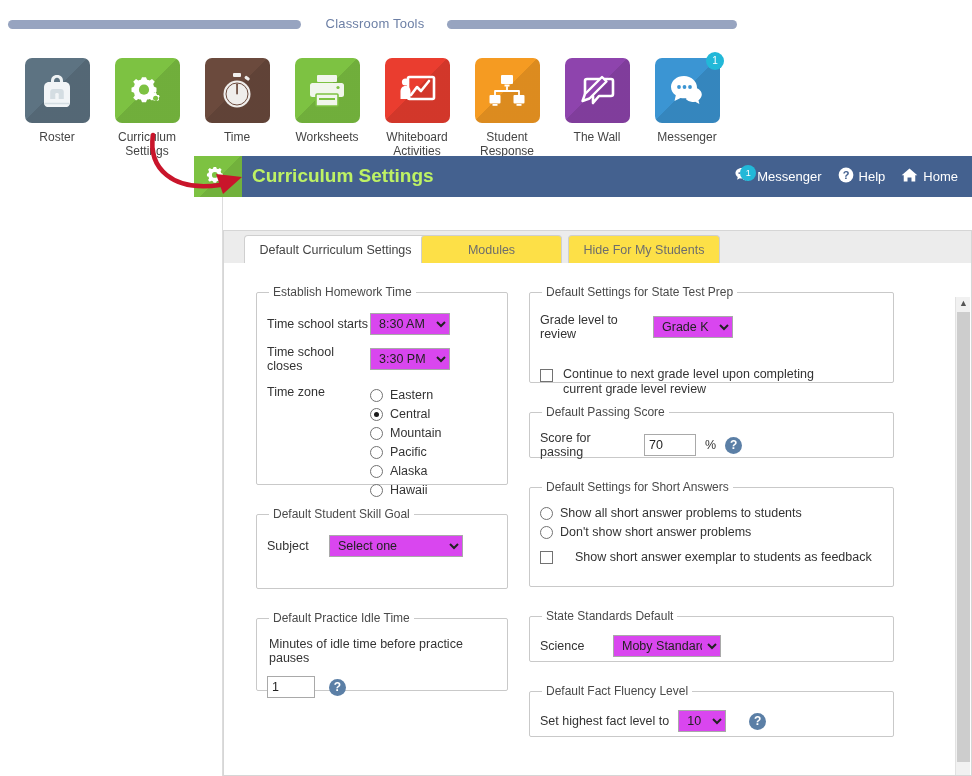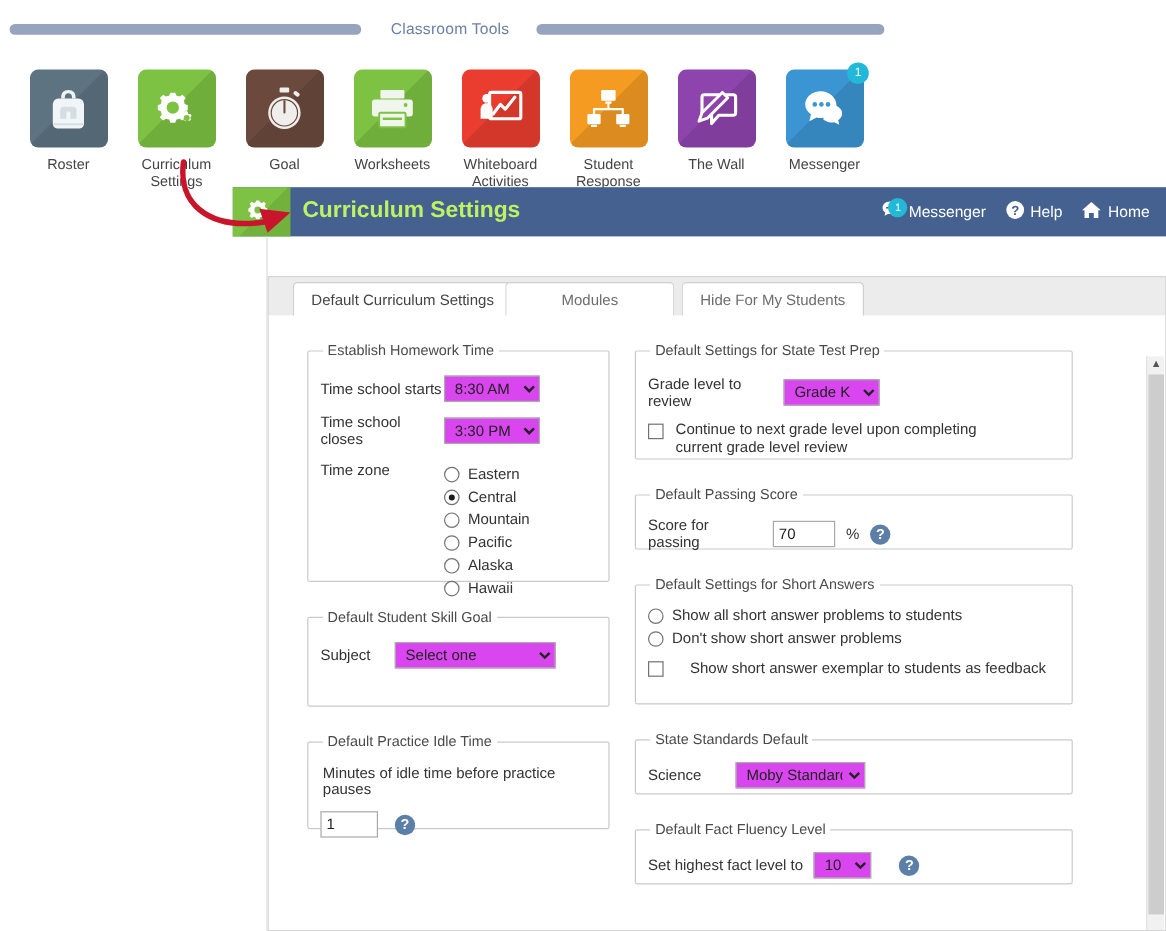--- a/index.html
+++ b/index.html
@@ -87,21 +87,21 @@
   
   .panel { position: absolute; left: 223px; top: 230px; width: 749px; height: 546px; }
   .tabstrip {
     position: absolute; left: 0; top: 0; width: 749px; height: 33px;
     background: #ececec; border: 1px solid #d6d6d6; border-bottom: none;
   }
   .tab {
     position: absolute; top: 4px; height: 29px;
     border: 1px solid #cfcfcf; border-bottom: none;
     border-radius: 4px 4px 0 0;
-    background: #ffffff; color: #6d6d6d;
+    background: #fde047; color: #6d6d6d;
     font-size: 12.5px; text-align: center; line-height: 28px;
     cursor: pointer;
   }
   .tab.active { background: #ffffff; color: #444; }
   .tabbody {
     position: absolute; left: 0; top: 33px; width: 749px; height: 513px;
     background: #ffffff; border: 1px solid #d6d6d6; border-top: none;
   }
 
   
@@ -216,21 +216,21 @@
       <div class="tile" style="background:#6b4a3d">
         <div class="shadow"></div>
         <svg width="34" height="38" viewBox="0 0 34 38">
           <rect x="13" y="1" width="8" height="4" rx="1" fill="#f0eeec"></rect>
           <rect x="24.5" y="4.5" width="5.5" height="3.2" rx="1.4" fill="#f0eeec" transform="rotate(38 27 6)"></rect>
           <circle cx="17" cy="22" r="13.5" fill="#f0eeec"></circle>
           <circle cx="17" cy="22" r="11" fill="none" stroke="#6b4a3d" stroke-width="1"></circle>
           <rect x="16.2" y="11.5" width="1.7" height="11" rx=".8" fill="#6b4a3d"></rect>
         </svg>
       </div>
-      <div class="label">Goal</div>
+      <div class="label">Time</div>
     </div>
 
     <div class="app" style="left:282px">
       <div class="tile" style="background:#7dc242">
         <div class="shadow"></div>
         <svg width="38" height="34" viewBox="0 0 38 34">
           <rect x="9" y="1" width="20" height="7" rx="1" fill="#f1f6ec"></rect>
           <rect x="2" y="9" width="34" height="14" rx="2.5" fill="#f1f6ec"></rect>
           <circle cx="30" cy="13.5" r="1.6" fill="#7dc242"></circle>
           <rect x="8" y="20" width="22" height="12" rx="1" fill="#f1f6ec" stroke="#7dc242" stroke-width="1.6"></rect>
@@ -445,21 +445,21 @@
       <div class="col colR">
 
         <fieldset style="margin-top:22px;height:98px">
           <legend>Default Settings for State Test Prep</legend>
           <div class="row" style="margin-top:8px">
             <span class="lbl" style="width:113px">Grade level to review</span>
             <select class="ui" style="width:80px">
               <option>Grade K</option>
             </select>
           </div>
-          <div class="opt" style="align-items:flex-start;margin-top:10px;gap:10px">
+          <div class="opt" style="align-items:flex-start;margin-top:26px;gap:10px">
             <span class="check" style="margin-top:2px"></span>
             <span class="t" style="width:280px;line-height:15px">Continue to next grade level upon completing current grade level review</span>
           </div>
         </fieldset>
 
         <fieldset style="height:53px">
           <legend>Default Passing Score</legend>
           <div class="row" style="margin-top:6px;gap:9px">
             <span class="lbl" style="width:95px">Score for passing</span>
             <input class="ui" style="width: 52px;" value="70">

